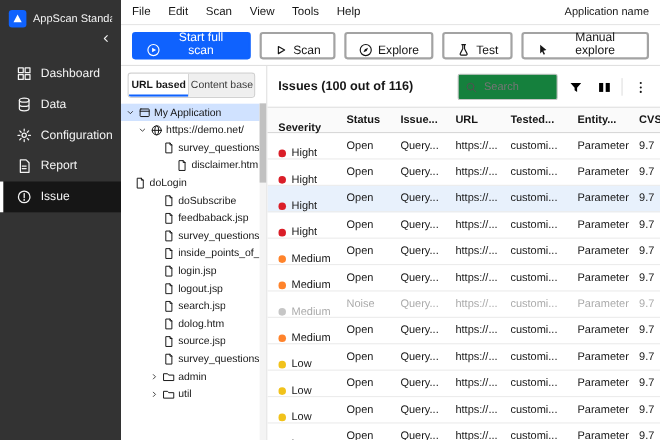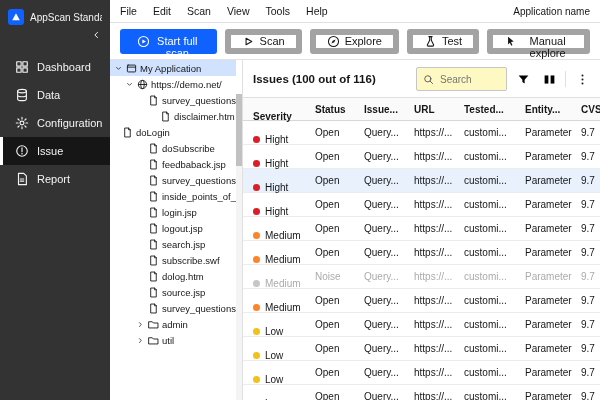--- a/index.html
+++ b/index.html
@@ -23,22 +23,22 @@
   .nav-label{font-size:11px;}
   
   .icon{display:inline-flex;align-items:center;justify-content:center;flex:none;}
   .icon svg{stroke:currentColor;fill:none;stroke-width:1.3;stroke-linecap:round;stroke-linejoin:round;}
   
   .main{flex:1;display:flex;flex-direction:column;min-width:0;}
   .menubar{height:22px;flex:none;display:flex;align-items:center;gap:16px;padding:0 10px;border-bottom:1px solid #e0e0e0;background:#fff;}
   .menu-item{font-size:10.5px;cursor:default;}
   .menubar-right{margin-left:auto;font-size:10px;white-space:nowrap;overflow:hidden;color:#161616;}
   .toolbar{height:36px;flex:none;display:flex;align-items:center;gap:8px;padding:0 10px;border-bottom:1px solid #e0e0e0;background:#fff;}
-  .btn{display:inline-flex;align-items:flex-start;gap:5px;height:25px;padding:0 11px;font-size:11px;font-family:inherit;
-       background:#fff;border:6px solid #a3a3a3;border-radius:3px;color:#161616;cursor:default;}
+  .btn{display:inline-flex;align-items:flex-end;gap:5px;height:25px;padding:0 11px;font-size:11px;font-family:inherit;
+       background:#fff;border:2px solid #a3a3a3;border-radius:3px;color:#161616;cursor:default;}
   .btn .icon svg{width:13px;height:13px;}
   .btn.primary{background:#0f62fe;border-color:#0f62fe;color:#fff;}
   
   .content{flex:1;display:flex;min-height:0;}
   
   .explorer{width:132px;flex:none;border-right:1px solid #e0e0e0;display:flex;flex-direction:column;position:relative;background:#fff;}
   .tabs{display:flex;margin:6px 10px 5px 6px;border:1px solid #d1d1d1;border-radius:3px;overflow:hidden;}
   .tab{flex:1;text-align:center;padding:5px 1px;font-size:9.5px;background:#efefef;color:#393939;border-right:1px solid #d1d1d1;white-space:nowrap;cursor:default;}
   .tab:last-child{border-right:none;}
   .tab.active{background:#fff;font-weight:bold;color:#161616;box-shadow:inset 0 -2px 0 #0f62fe;}
@@ -48,21 +48,21 @@
   .tree-row .icon svg{width:11px;height:11px;}
   .tree-row .chev svg{width:9px;height:9px;}
   .chev-sp{width:9px;flex:none;}
   .tlabel{overflow:hidden;text-overflow:clip;}
   .tree-scrollbar{position:absolute;right:0;top:34px;bottom:0;width:6px;background:#f4f4f4;}
   .tree-scrollbar .thumb{position:absolute;top:0;left:0;width:100%;height:72px;background:#c1c1c1;}
   
   .issues{flex:1;display:flex;flex-direction:column;min-width:0;background:#fff;}
   .issues-header{display:flex;align-items:center;gap:6px;padding:7px 8px 6px 10px;flex:none;}
   .issues-title{font-weight:bold;font-size:11.5px;flex:1;white-space:nowrap;overflow:hidden;}
-  .search-box{display:flex;gap:4px;border:1px solid #c6c6c6;border-radius:2px;height:22px;padding:0 6px;background:#fef9c3;}
+  .search-box{display:flex;gap:4px;border:1px solid #c6c6c6;border-radius:2px;height:22px;padding:0 6px;background:#15803d;}
   .search-box .icon svg{width:11px;height:11px;stroke:#525252;}
   .search-box input{border:none;outline:none;width:58px;font-size:10px;font-family:inherit;color:#161616;background:transparent;}
   .icon-btn{width:20px;height:20px;display:flex;align-items:center;justify-content:center;cursor:default;color:#161616;}
   .icon-btn svg{width:13px;height:13px;}
   .vdiv{width:1px;height:16px;background:#e0e0e0;flex:none;}
   .table{flex:1;display:flex;flex-direction:column;min-height:0;}
   .thead{display:flex;align-items:center;height:22px;flex:none;background:#fafafa;border-top:1px solid #e0e0e0;border-bottom:1px solid #d8d8d8;font-weight:bold;font-size:10px;padding-left:10px;}
   .tbody{flex:1;overflow:hidden;}
   .trow{display:flex;align-items:center;height:23px;border-bottom:1px solid #ececec;font-size:10px;padding-left:10px;cursor:default;}
   .trow.sel{background:#e8f1fc;}
@@ -113,38 +113,38 @@
       </div>
       <div class="nav-item">
         <span class="icon ">
           <svg viewBox="0 0 16 16">
             <circle cx="8" cy="8" r="2.2"></circle>
             <path d="M8 1.5v2M8 12.5v2M1.5 8h2M12.5 8h2M3.4 3.4l1.4 1.4M11.2 11.2l1.4 1.4M12.6 3.4l-1.4 1.4M4.8 11.2l-1.4 1.4"></path>
           </svg>
         </span>
         <span class="nav-label">Configuration</span>
       </div>
+      <div class="nav-item">
+        <span class="icon ">
+          <svg viewBox="0 0 16 16">
+            <path d="M4 1.5h6l3 3v10H4z"></path>
+            <path d="M6 8h4M6 10.5h4"></path>
+          </svg>
+        </span>
+        <span class="nav-label">Report</span>
+      </div>
       <div class="nav-item active">
         <span class="icon ">
           <svg viewBox="0 0 16 16">
             <circle cx="8" cy="8" r="6"></circle>
             <path d="M8 4.5v4.3"></path>
             <circle cx="8" cy="11.2" r=".9" fill="currentColor" stroke="none"></circle>
           </svg>
         </span>
         <span class="nav-label">Issue</span>
-      </div>
-      <div class="nav-item">
-        <span class="icon ">
-          <svg viewBox="0 0 16 16">
-            <path d="M4 1.5h6l3 3v10H4z"></path>
-            <path d="M6 8h4M6 10.5h4"></path>
-          </svg>
-        </span>
-        <span class="nav-label">Report</span>
       </div>
     </nav>
 </aside>
 
 <div class="main">
 
   <div class="menubar">
     <span style="display:flex;gap:16px;">
         <span class="menu-item">File</span>
         <span class="menu-item">Edit</span>
@@ -197,20 +197,24 @@
             <path d="M5 2 L12 8 L8.6 8.7 L10.4 12.4 L9 13.2 L7.2 9.5 L5 11.8 Z" fill="currentColor" stroke="none"></path>
           </svg>
         </span>
         <span>Manual explore</span>
       </button>
     </div>
 
   <div class="content">
 
     <div class="explorer">
+      <div class="tabs">
+          <div class="tab active">URL based</div>
+          <div class="tab">Content base</div>
+        </div>
       <div class="tree">
           <div class="tree-row sel" style="padding-left:4px">
             <span class="icon chev">
               <svg viewBox="0 0 16 16">
                 <path d="M4.5 6 L8 9.5 L11.5 6"></path>
               </svg>
             </span>
             <span class="icon ">
               <svg viewBox="0 0 16 16">
                 <rect x="2" y="3" width="12" height="10" rx="1"></rect>
@@ -326,30 +330,20 @@
           </div>
           <div class="tree-row" style="padding-left:26px">
             <span class="chev-sp"></span>
             <span class="icon ">
               <svg viewBox="0 0 16 16">
                 <path d="M4.5 1.5h5L12 4v10.5H4.5z"></path>
                 <path d="M9.5 1.5V4H12"></path>
               </svg>
             </span>
             <span class="tlabel">search.jsp</span>
-          </div>
-          <div class="tree-row" style="padding-left:26px">
-            <span class="chev-sp"></span>
-            <span class="icon ">
-              <svg viewBox="0 0 16 16">
-                <path d="M4.5 1.5h5L12 4v10.5H4.5z"></path>
-                <path d="M9.5 1.5V4H12"></path>
-              </svg>
-            </span>
-            <span class="tlabel">subscribe.swf</span>
           </div>
           <div class="tree-row" style="padding-left:26px">
             <span class="chev-sp"></span>
             <span class="icon ">
               <svg viewBox="0 0 16 16">
                 <path d="M4.5 1.5h5L12 4v10.5H4.5z"></path>
                 <path d="M9.5 1.5V4H12"></path>
               </svg>
             </span>
             <span class="tlabel">dolog.htm</span>

